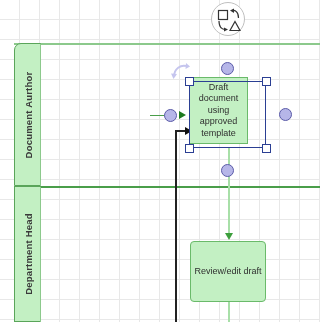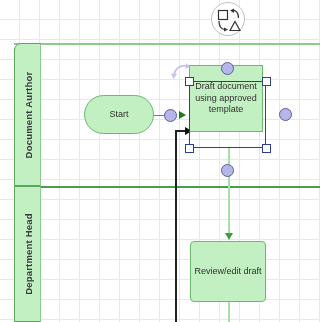--- a/index.html
+++ b/index.html
@@ -183,25 +183,22 @@
 
   <div class="edge-line dark" style="left:175px; top:130px; width:1.6px; height:192px;"></div>
   <div class="edge-line dark" style="left:175px; top:130px; width:12px; height:1.6px;"></div>
   <div class="arrow arrow-right-dark" style="left:185px; top:126.5px;"></div>
 
   <div class="edge-line pale" style="left:227.5px; top:148px; width:2px; height:90px;"></div>
   <div class="arrow arrow-down-green" style="left:224.5px; top:233px;"></div>
 
   <div class="edge-line pale" style="left:227.5px; top:302px; width:2px; height:20px;"></div>
 
-  <div class="node rounded-pill" style="left:84px; top:95px; width:70px; height:39px;">
-    <span class="node-label">Start</span>
-  </div>
-
-  <div class="node selected-shape" style="left:189px; top:65px; width:74px; height:67px;">
+
+  <div class="node selected-shape" style="left:189px; top:77px; width:59px; height:67px;">
     <span class="node-label">Draft document using approved template</span>
   </div>
 
   <div class="node rounded-rect" style="left:190px; top:241px; width:76px; height:61px;">
     <span class="node-label">Review/edit draft</span>
   </div>
 
   <div class="sel-border" style="left:189px; top:81px; width:77px; height:67px;"></div>
 
   <div class="sel-handle" style="left:184.5px; top:76.5px;"></div>

